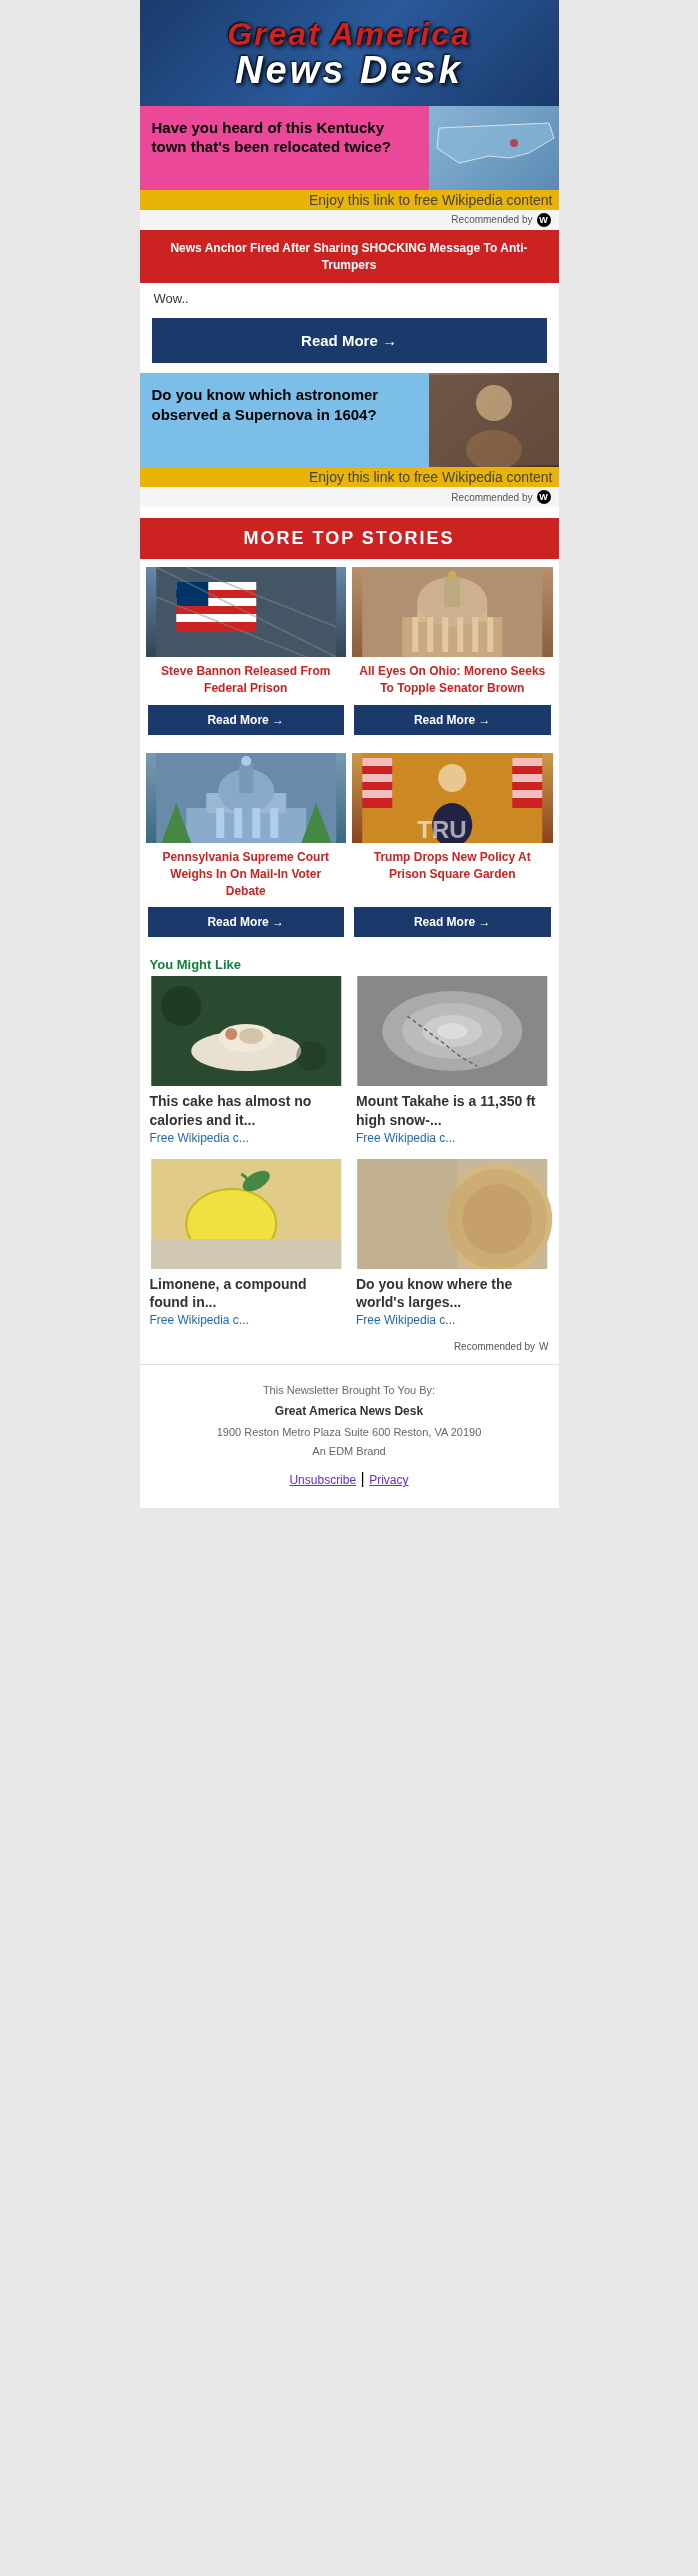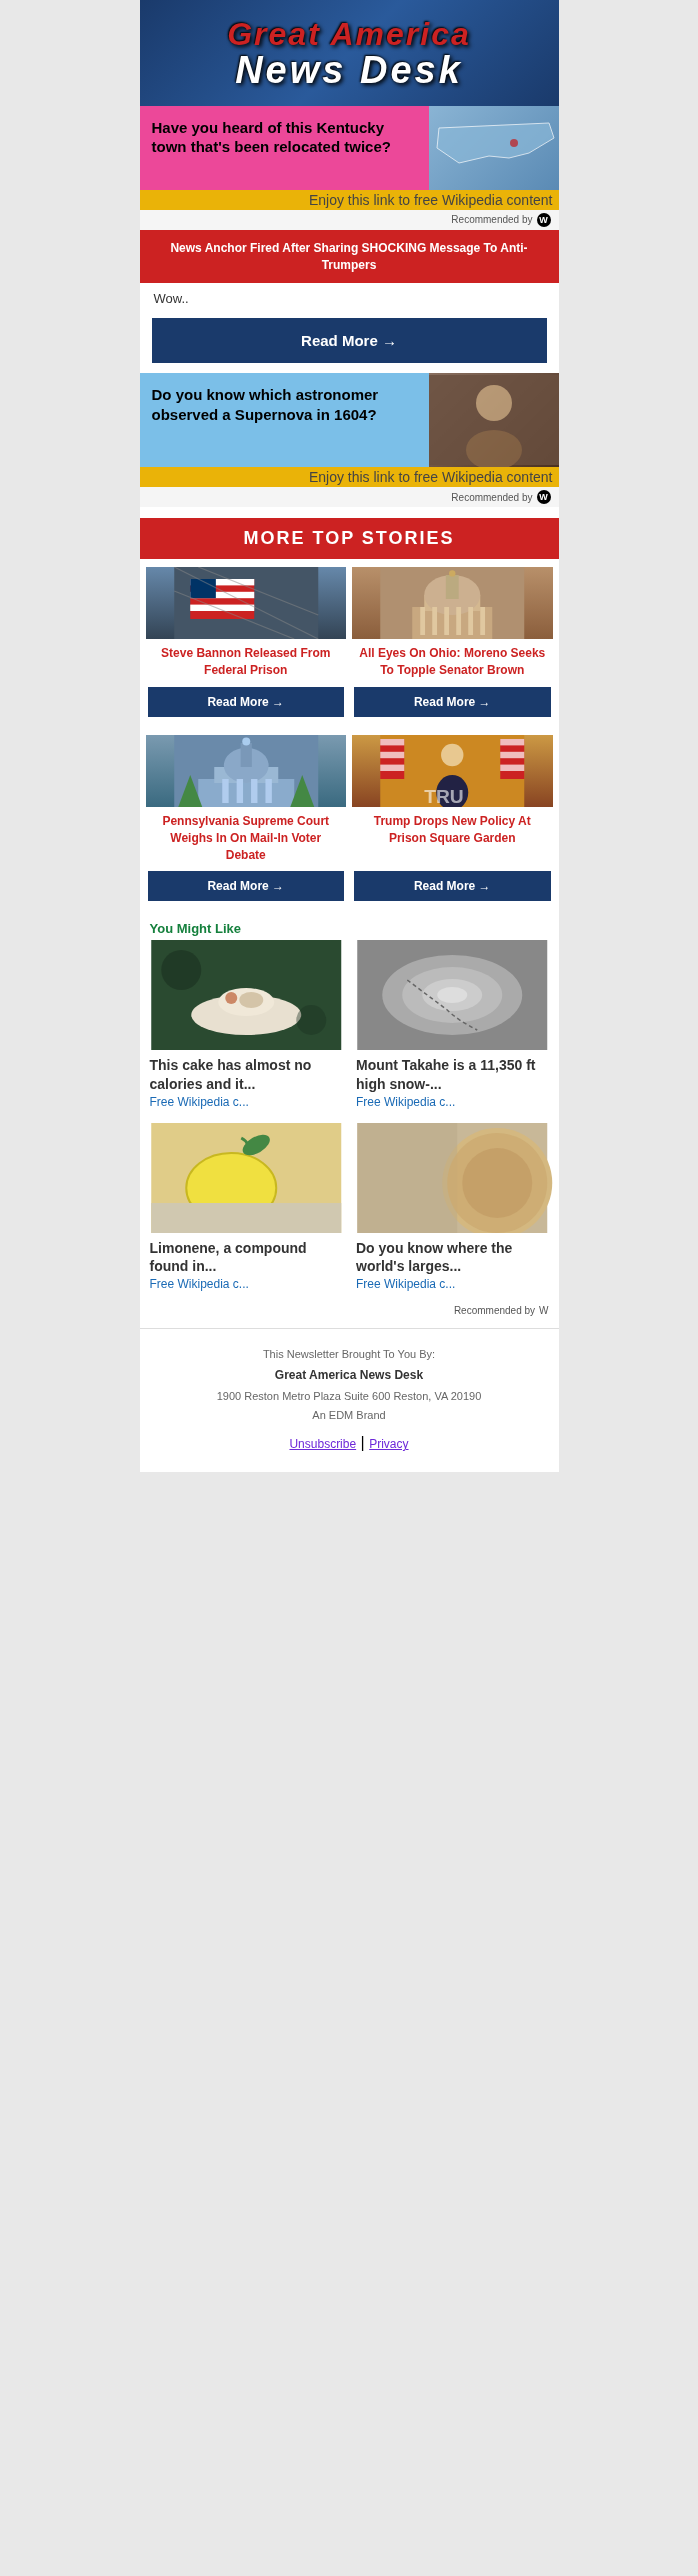--- a/index.html
+++ b/index.html
@@ -181,21 +181,21 @@
       gap: 6px;
     }
     .story-card {
       flex: 1;
       display: flex;
       flex-direction: column;
       align-items: center;
     }
     .story-card-img {
       width: 100%;
-      height: 72px;
+      height: 90px;
       overflow: hidden;
       position: relative;
     }
     .story-card h4 {
       font-size: 12px;
       font-weight: 700;
       color: #cc2222;
       text-align: center;
       padding: 6px 4px 4px;
       line-height: 1.4;

